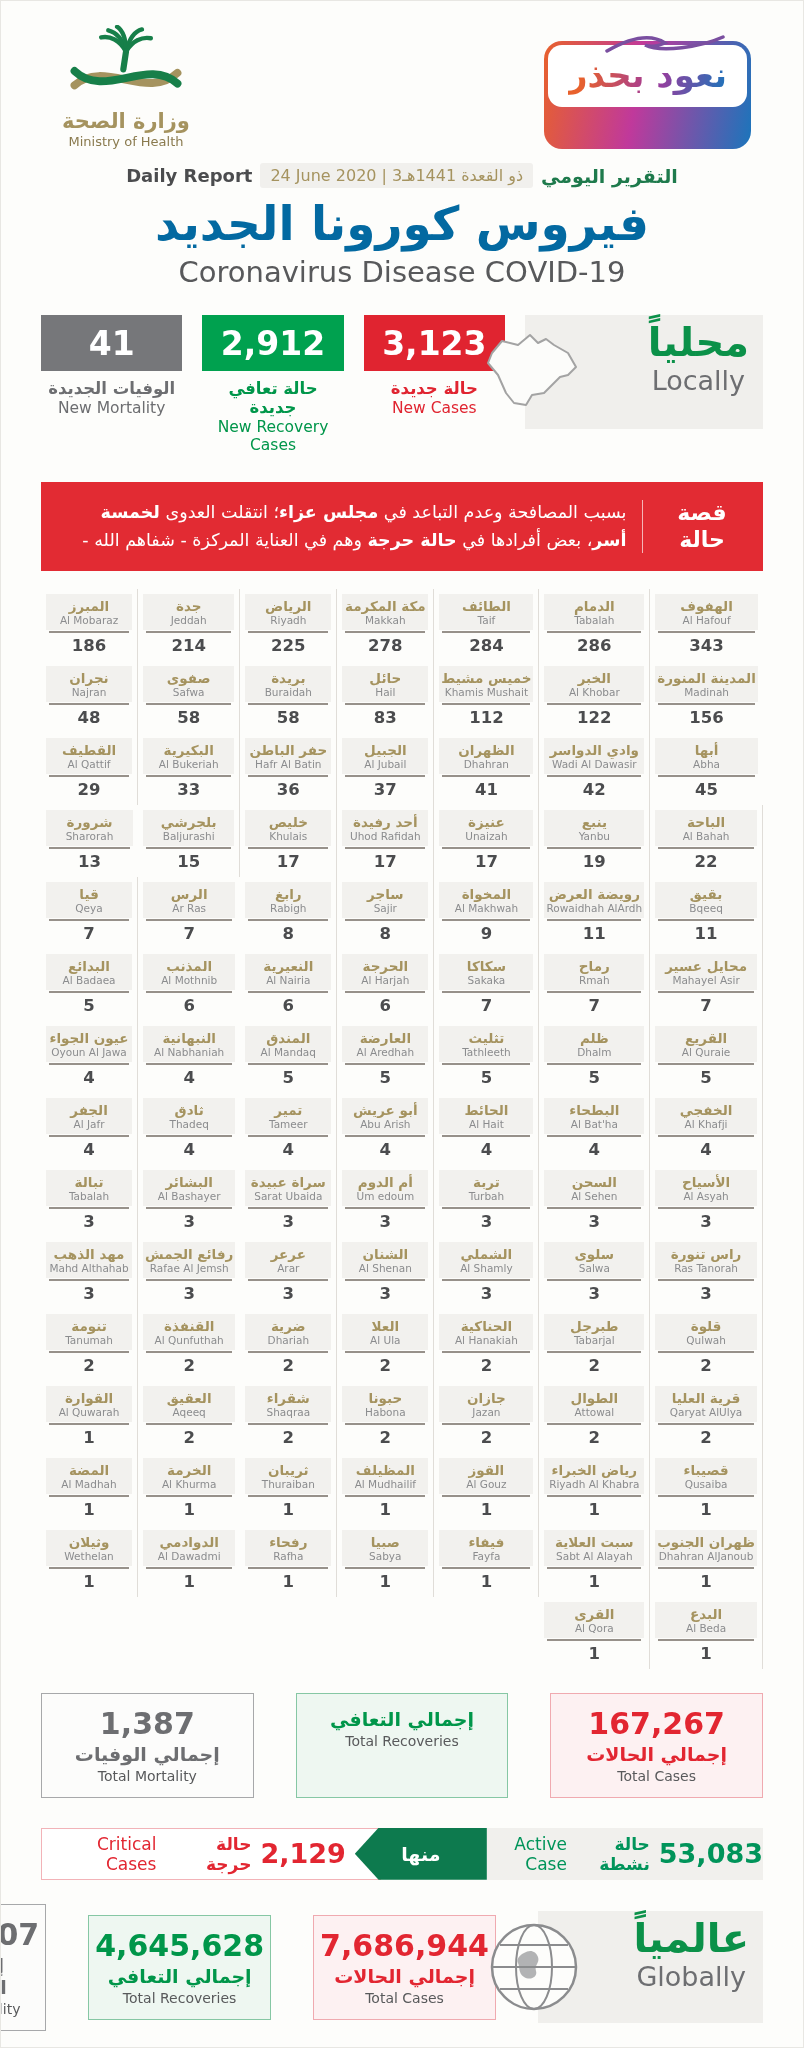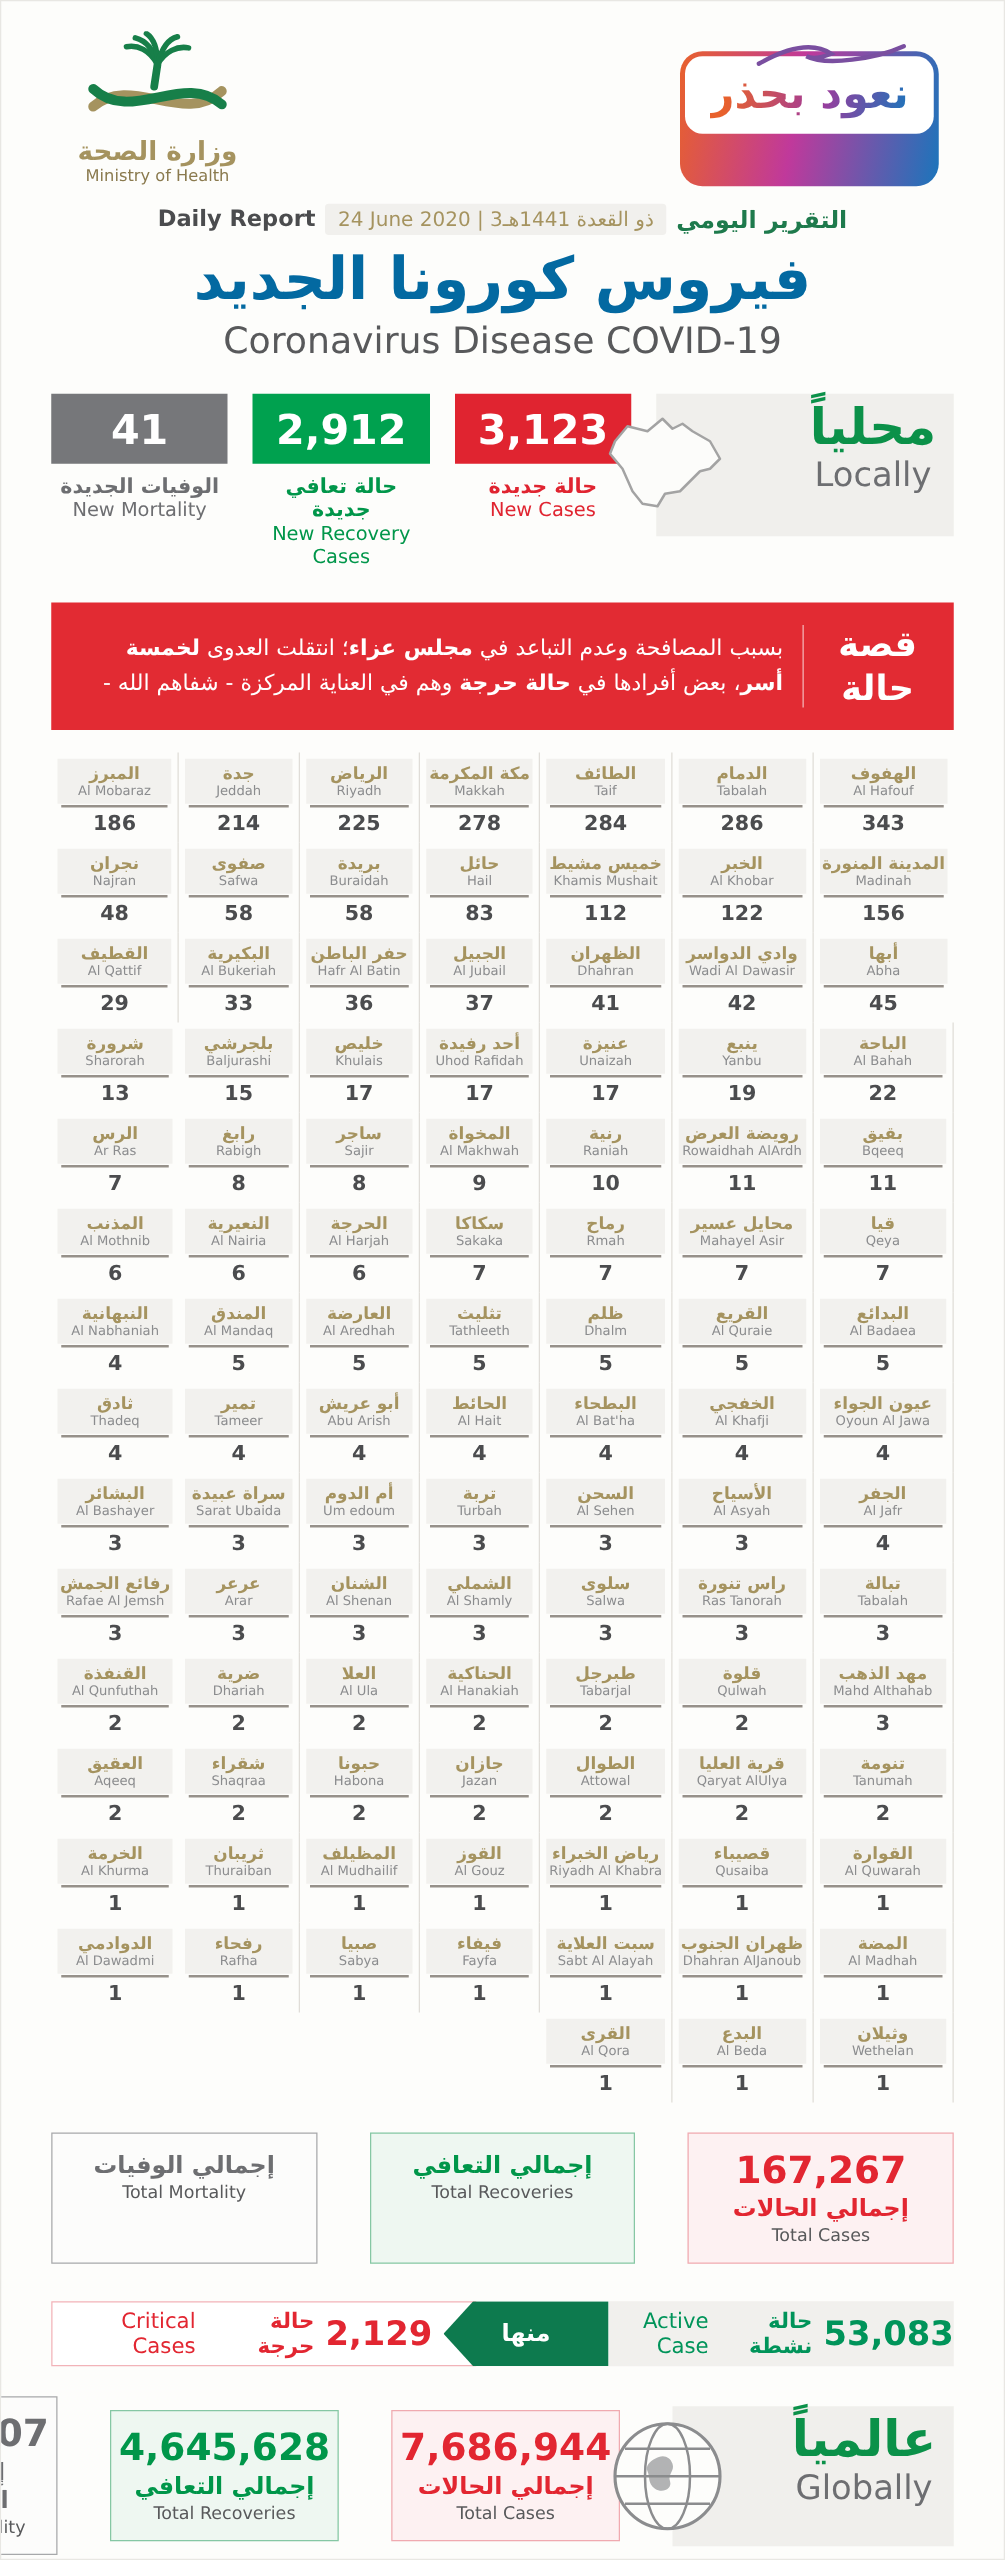--- a/index.html
+++ b/index.html
@@ -45,21 +45,21 @@
   .c-gray .solid-box { background:#76777a; }
   .stat-ar { font-size:16.5px; font-weight:bold; margin-top:8px; direction:rtl; }
   .stat-en { font-size:15.5px; margin-top:1px; }
   .c-red .stat-ar, .c-red .stat-en { color:#e02430; }
   .c-green .stat-ar, .c-green .stat-en { color:#00964a; }
   .c-gray .stat-ar, .c-gray .stat-en { color:#6d6e71; }
 
   
   .story { margin:28px 40px 0; background:#e22b33; color:#fff; display:flex; direction:rtl;
            padding:16px 18px; align-items:center; }
-  .story-label { width:86px; flex:none; text-align:center; font-size:28px; font-weight:bold; line-height:1.25; }
+  .story-label { width:86px; flex:none; text-align:center; font-size:22px; font-weight:bold; line-height:1.25; }
   .story-div { width:1px; align-self:stretch; background:rgba(255,255,255,.65); margin:2px 16px; }
   .story-text { font-size:17.5px; line-height:1.62; }
   .story-text .b { font-weight:bold; }
 
   
   .grid { margin:18px 40px 0; display:grid; grid-template-columns:repeat(7,1fr); direction:rtl; }
   .cell { padding:5px 5px 2px; }
   .cell.sep { border-inline-start:1px solid #e0ddd8; }
   .cell-head { background:#f2f1ee; text-align:center; padding:4px 2px 2px; min-height:36px; }
   .city-ar { font-size:13.5px; font-weight:bold; color:#a5935f; white-space:nowrap; }
@@ -424,28 +424,20 @@
       <div class="cell sep">
     <div class="cell-head">
       <div class="city-ar">رويضة العرض</div>
       <div class="city-en">Rowaidhah AlArdh</div>
     </div>
     <div class="cell-line"></div>
     <div class="city-num">11</div>
   </div>
       <div class="cell sep">
     <div class="cell-head">
-      <div class="city-ar">رنية</div>
-      <div class="city-en">Raniah</div>
-    </div>
-    <div class="cell-line"></div>
-    <div class="city-num">10</div>
-  </div>
-      <div class="cell sep">
-    <div class="cell-head">
       <div class="city-ar">المخواة</div>
       <div class="city-en">Al Makhwah</div>
     </div>
     <div class="cell-line"></div>
     <div class="city-num">9</div>
   </div>
       <div class="cell sep">
     <div class="cell-head">
       <div class="city-ar">ساجر</div>
       <div class="city-en">Sajir</div>
@@ -1006,20 +998,21 @@
       <div class="stat-card card-red">
     <div class="card-num">167,267</div>
     <div class="card-ar">إجمالي الحالات</div>
     <div class="card-en">Total Cases</div>
   </div>
       <div class="stat-card card-green">
     <div class="card-ar">إجمالي التعافي</div>
     <div class="card-en">Total Recoveries</div>
   </div>
       <div class="stat-card card-gray">
+    <div class="card-num">1,387</div>
     <div class="card-ar">إجمالي الوفيات</div>
     <div class="card-en">Total Mortality</div>
   </div>
     </div>
 
   <div class="active-banner">
     <div class="critical-seg">
       <span class="crit-num">2,129</span>
       <span class="crit-ar">حالة حرجة</span>
       <span class="crit-en">Critical Cases</span>

